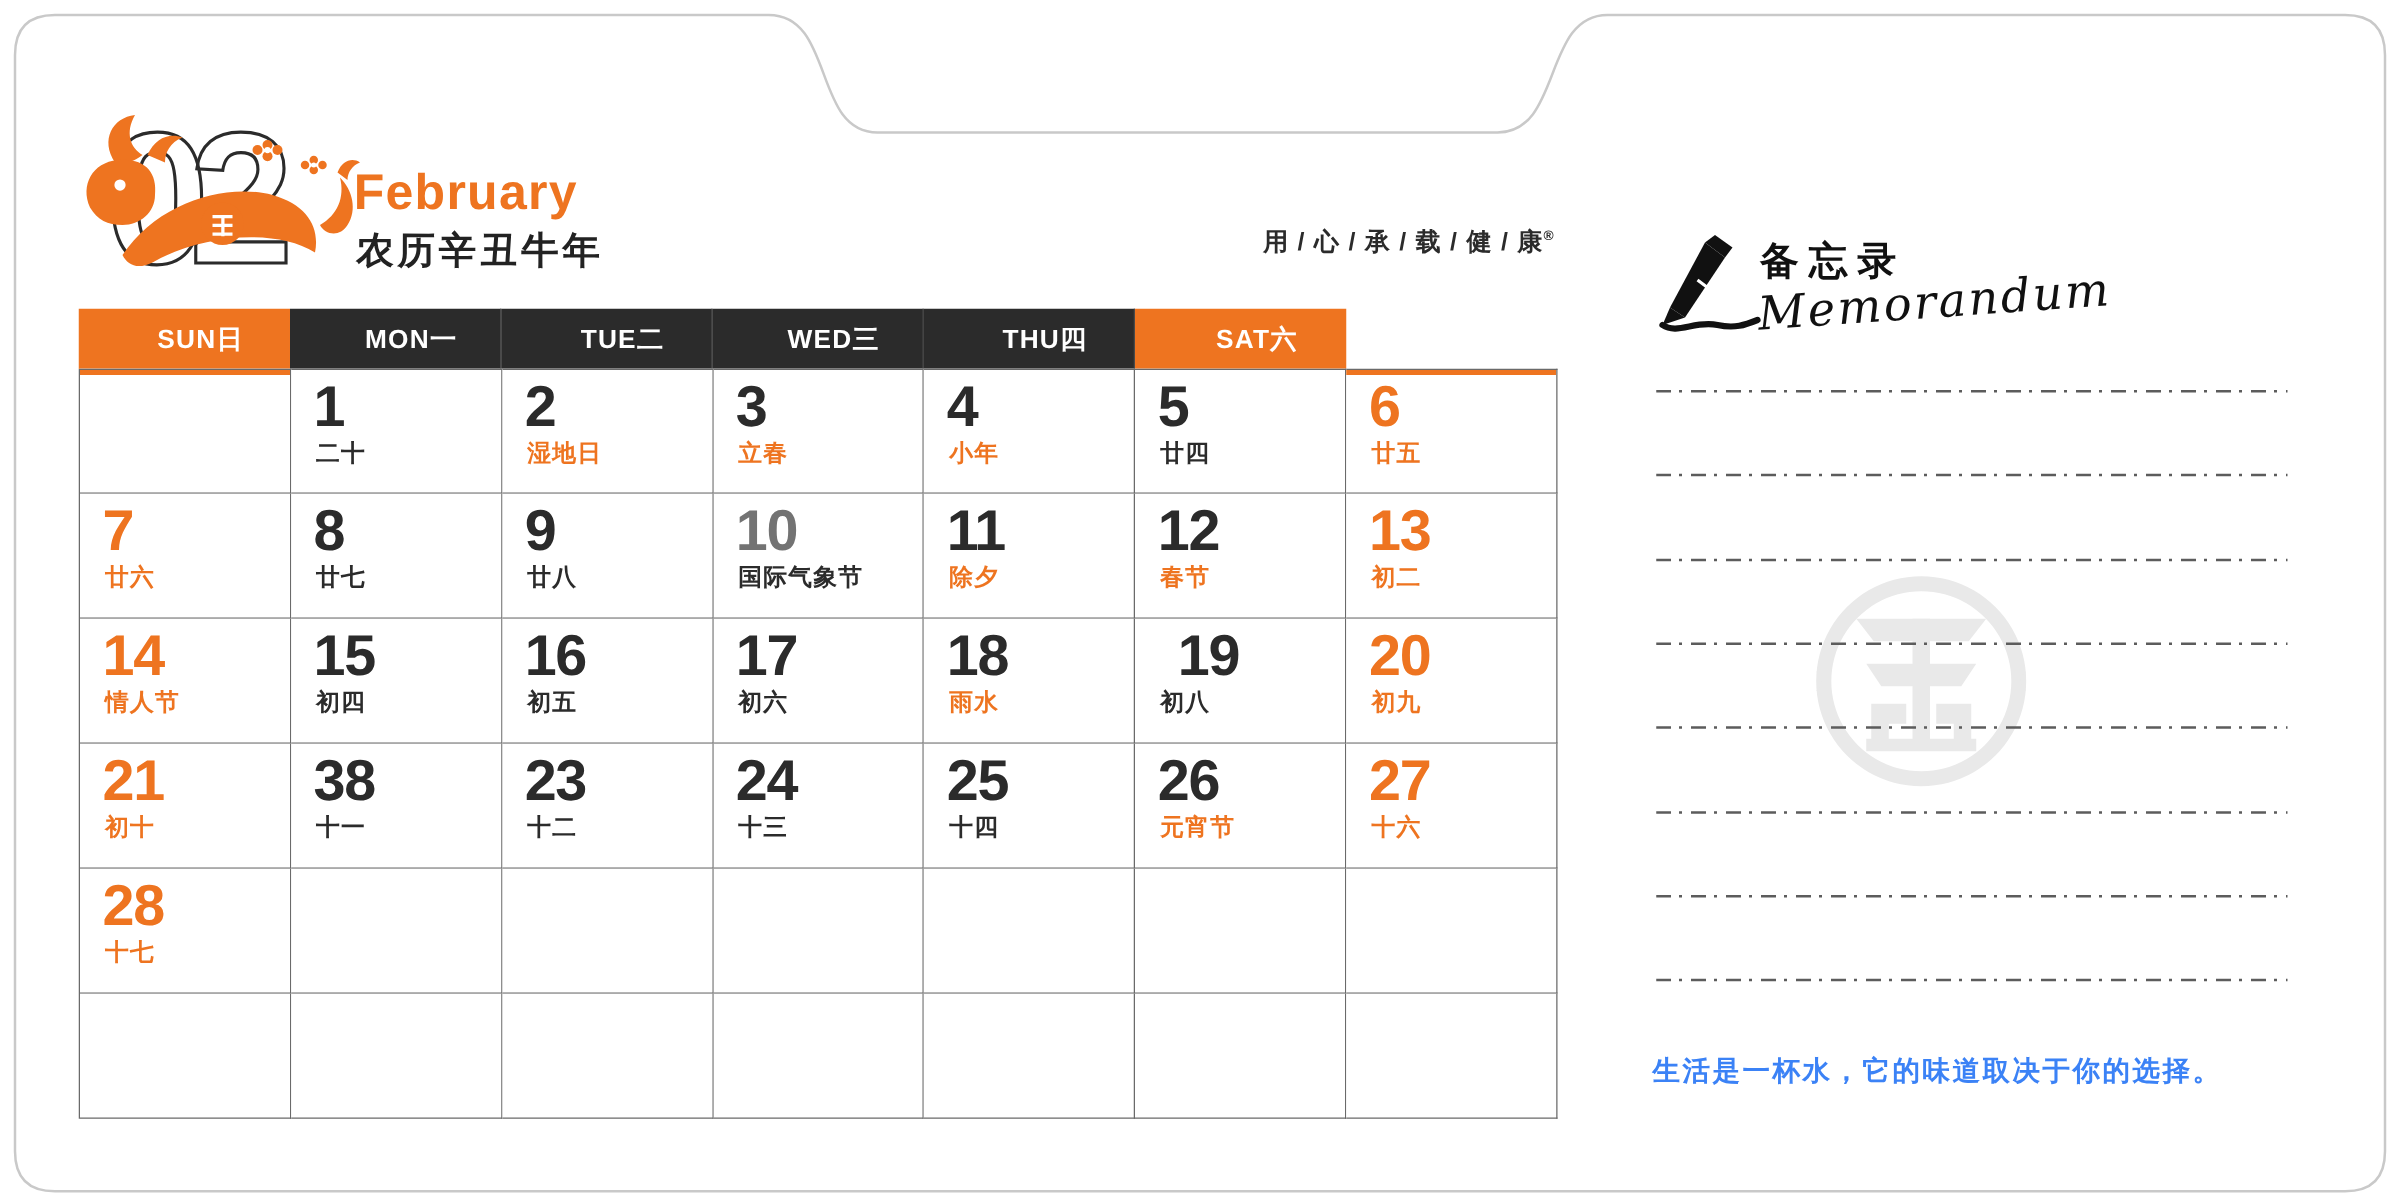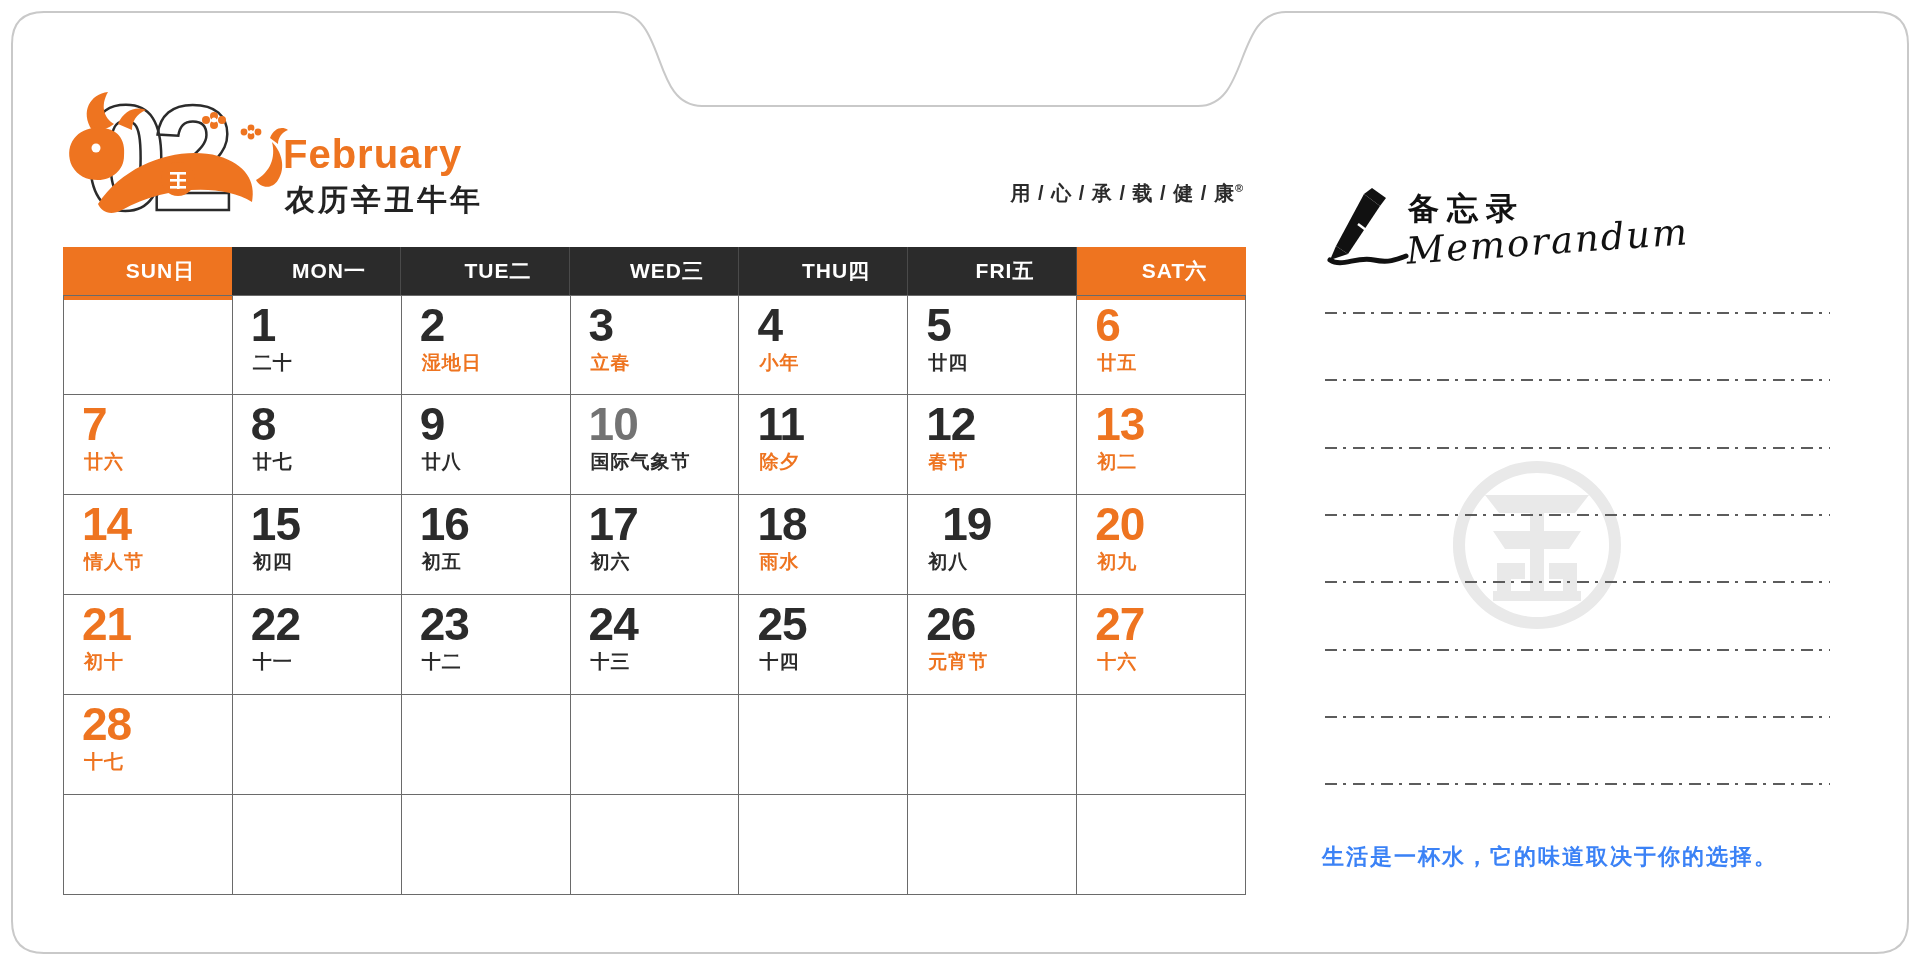--- a/index.html
+++ b/index.html
@@ -105,21 +105,20 @@
   <div class="lunar-year">农历辛丑牛年</div>
   <div class="slogan"><span>用 / 心 / 承 / 载 / 健 / 康</span><sup>®</sup></div>
 
   <div id="calendar">
     <div id="weekday-row">
         <div class="wd weekend">SUN日</div>
         <div class="wd">MON一</div>
         <div class="wd">TUE二</div>
         <div class="wd">WED三</div>
         <div class="wd">THU四</div>
-        <div class="wd">FRI五</div>
         <div class="wd weekend">SAT六</div>
       </div>
     <div id="grid">
         <div class="week">
           <div class="cell wkend"></div>
           <div class="cell">
             <div class="date-num" style="color: rgb(43, 43, 43);">1</div>
             <div class="lunar-txt" style="color: rgb(43, 43, 43);">二十</div>
           </div>
           <div class="cell">
@@ -202,21 +201,21 @@
             <div class="date-num" style="color: rgb(238, 116, 32);">20</div>
             <div class="lunar-txt" style="color: rgb(238, 116, 32);">初九</div>
           </div>
         </div>
         <div class="week">
           <div class="cell wkend">
             <div class="date-num" style="color: rgb(238, 116, 32);">21</div>
             <div class="lunar-txt" style="color: rgb(238, 116, 32);">初十</div>
           </div>
           <div class="cell">
-            <div class="date-num" style="color: rgb(43, 43, 43);">22</div>
+            <div class="date-num" style="color: rgb(43, 43, 43);">38</div>
             <div class="lunar-txt" style="color: rgb(43, 43, 43);">十一</div>
           </div>
           <div class="cell">
             <div class="date-num" style="color: rgb(43, 43, 43);">23</div>
             <div class="lunar-txt" style="color: rgb(43, 43, 43);">十二</div>
           </div>
           <div class="cell">
             <div class="date-num" style="color: rgb(43, 43, 43);">24</div>
             <div class="lunar-txt" style="color: rgb(43, 43, 43);">十三</div>
           </div>

